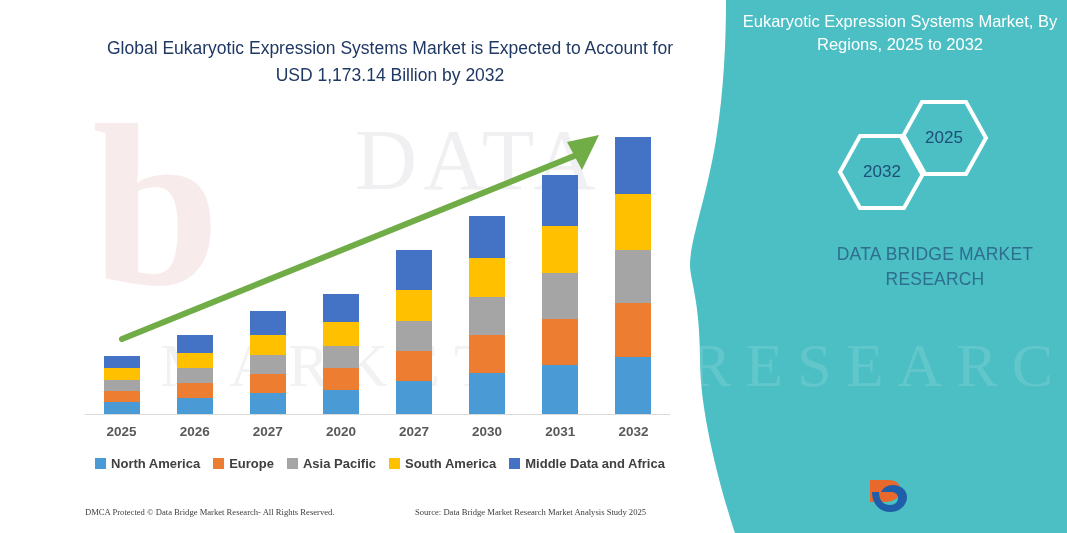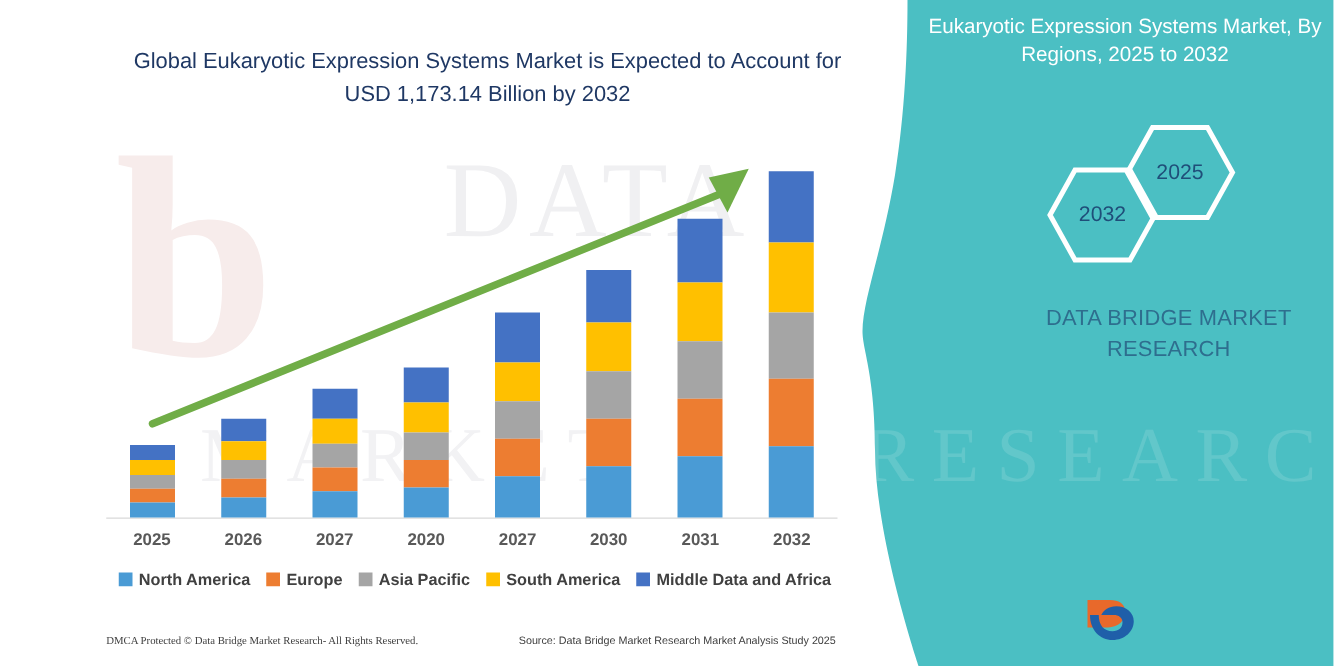--- a/index.html
+++ b/index.html
@@ -226,21 +226,21 @@
   }
   .footer-left {
     color: #404040;
     font-size: 8.6px;
     font-family: "Liberation Serif", serif;
     width: 330px;
   }
   .footer-right {
     color: #404040;
     font-size: 8.6px;
-    font-family: Liberation Sans, sans-serif;
+    font-family: Liberation Serif, serif;
   }
 </style>
 </head>
 <body>
 
 <div id="root">
 
   <div class="wm-layer">
     <div class="wm-b">b</div>
     <div class="wm-data">DATA</div>

